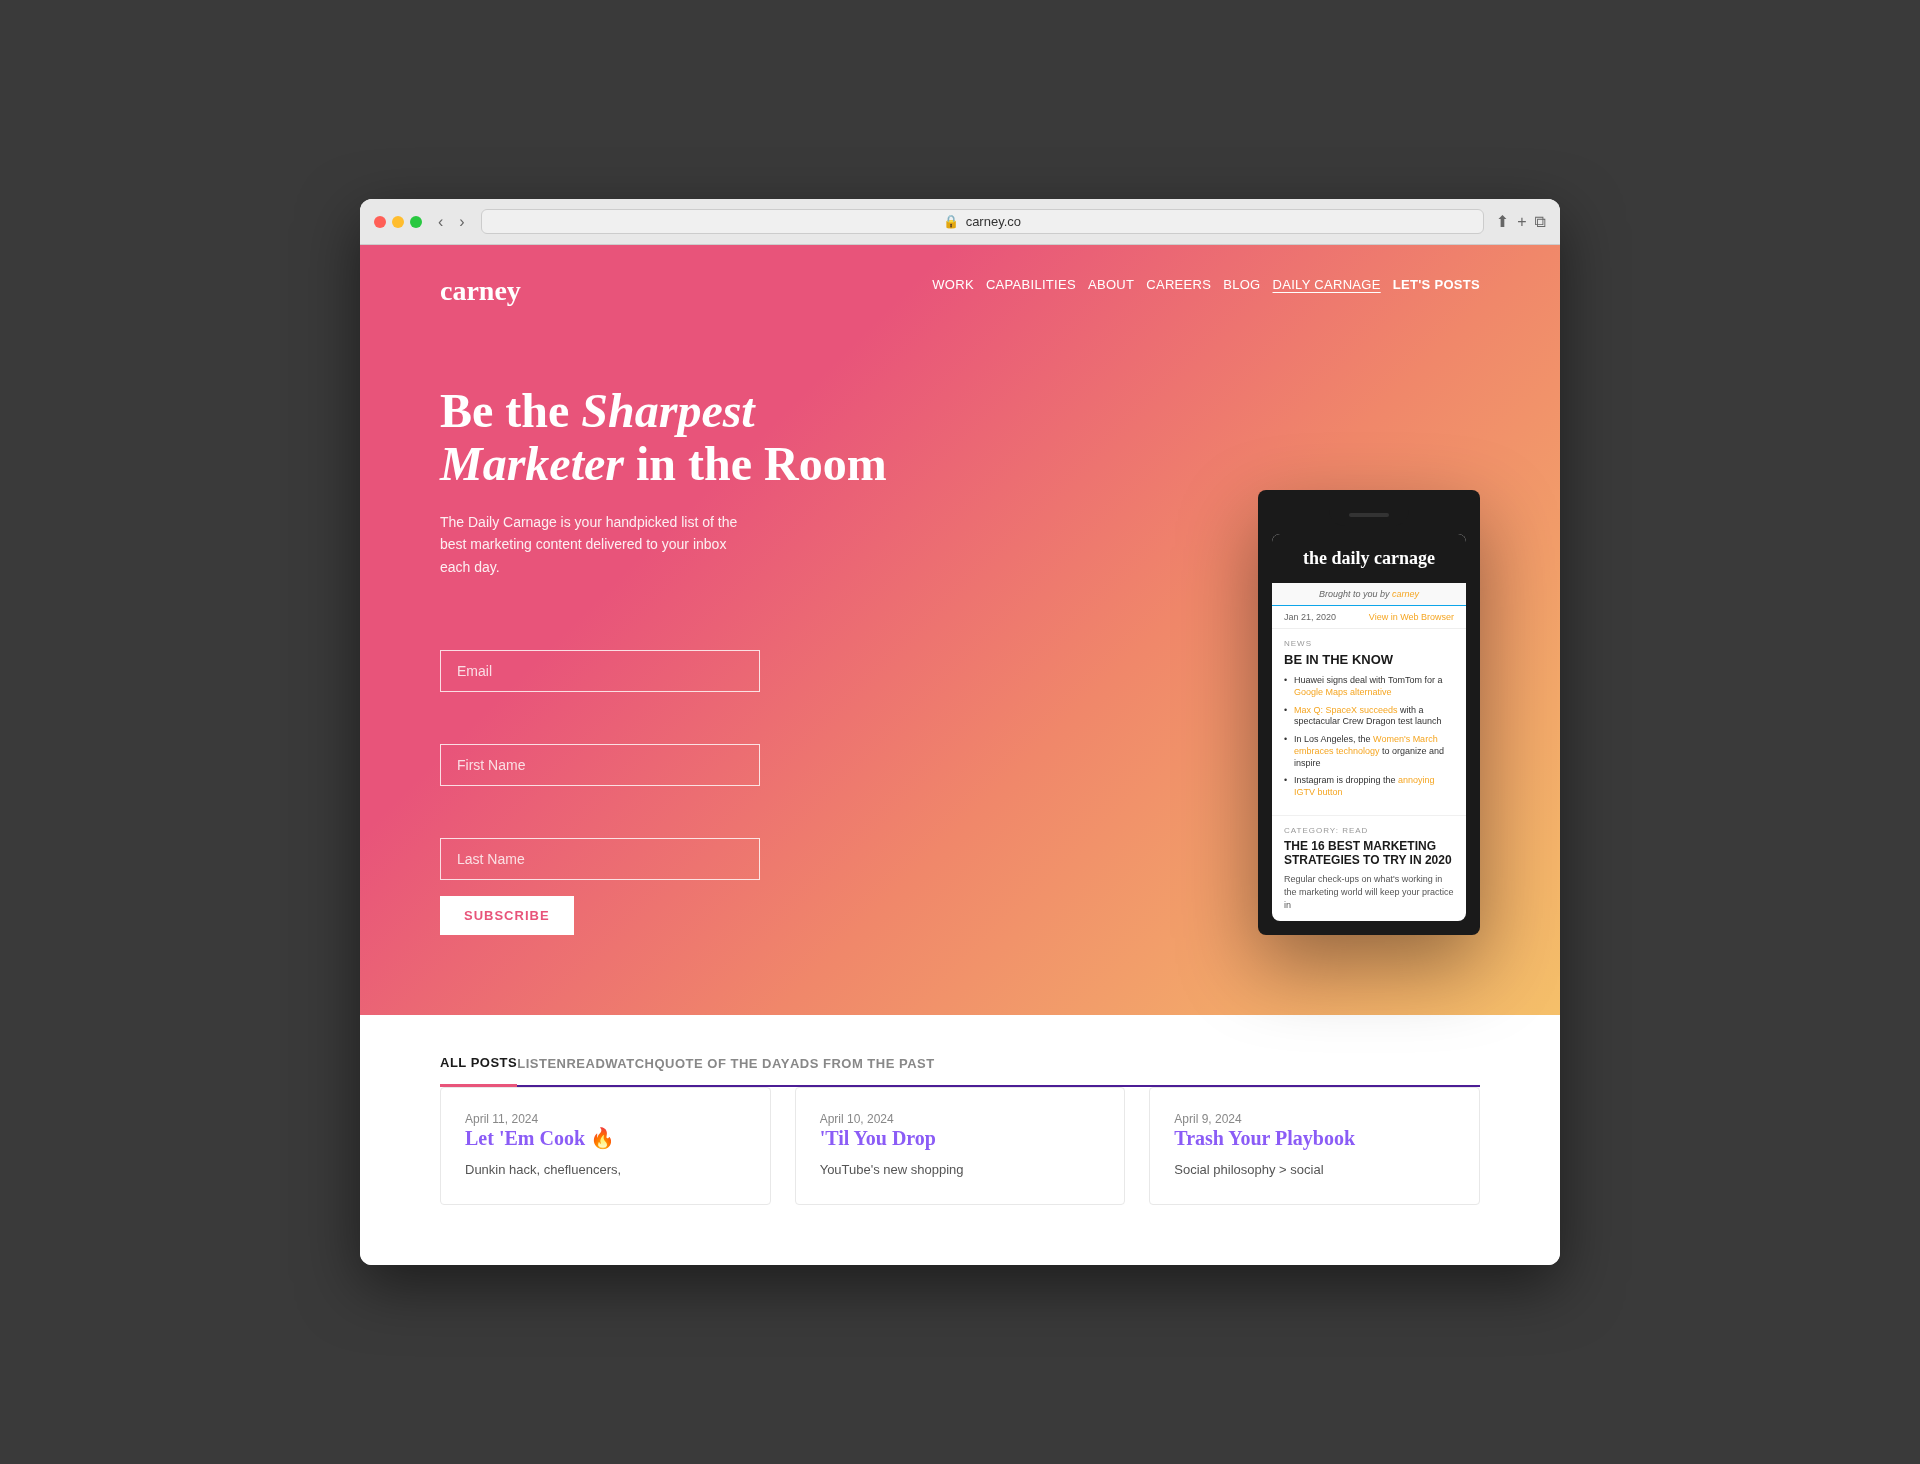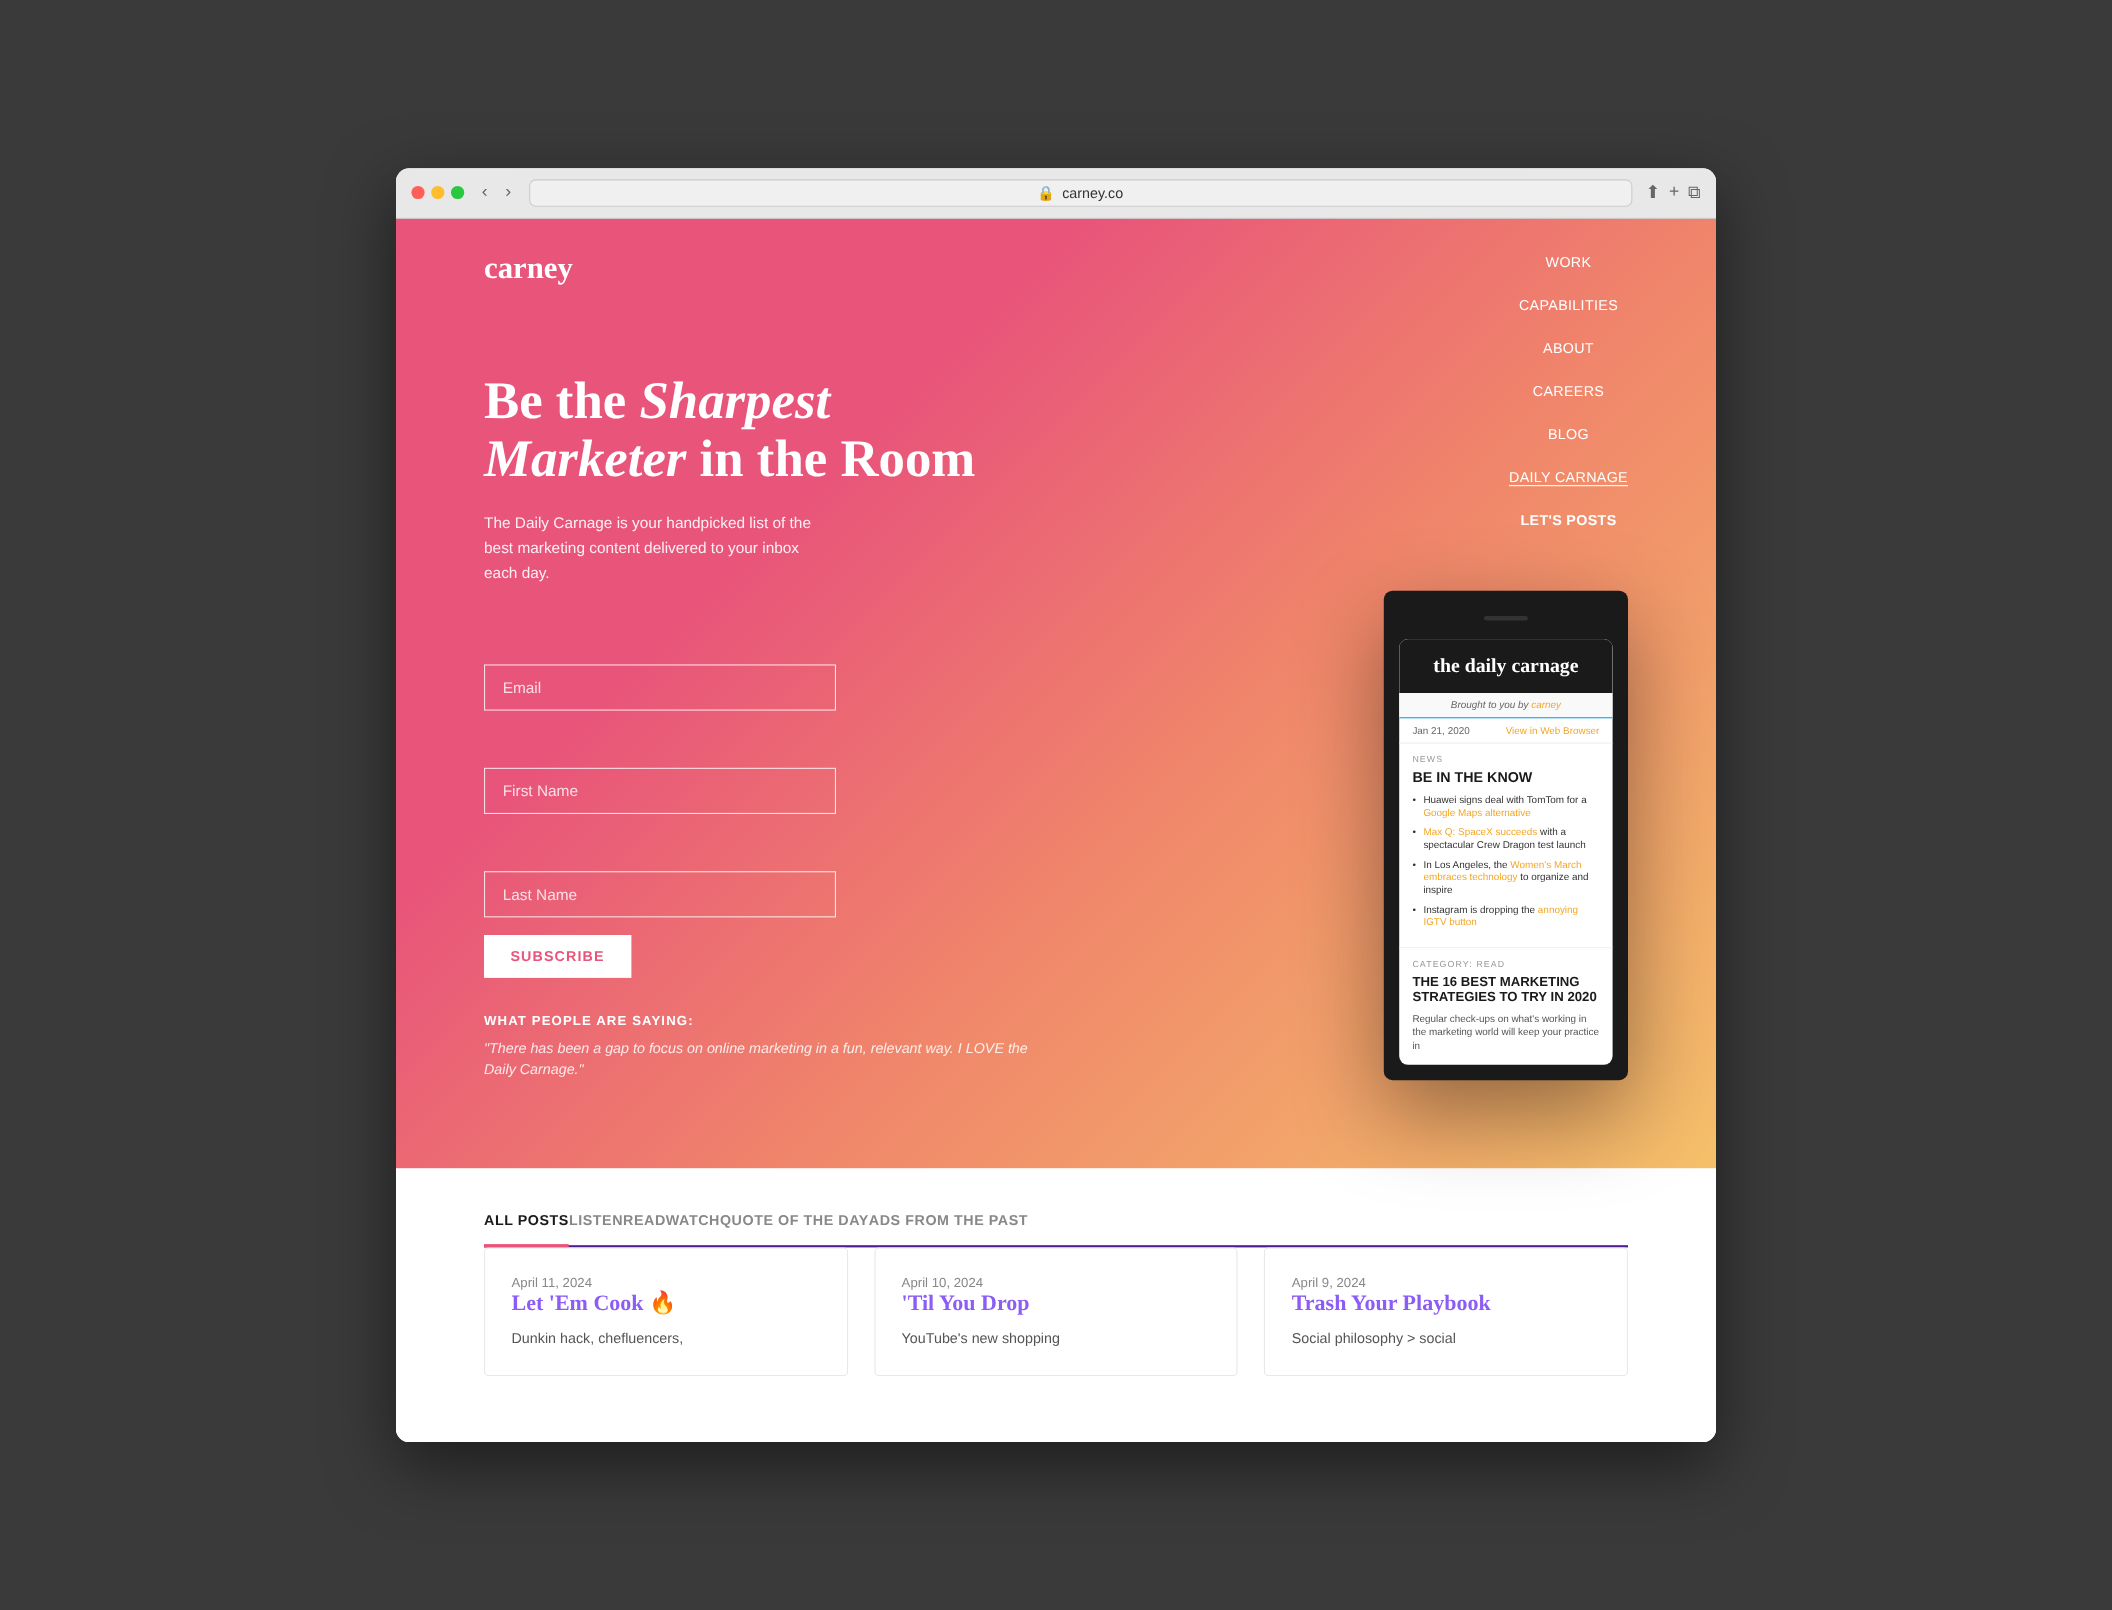--- a/index.html
+++ b/index.html
@@ -262,23 +262,22 @@
       color: #555;
       line-height: 1.4;
     }
 
     
     .site-nav {
       position: absolute;
       top: 32px;
       right: 80px;
       display: flex;
-      gap: 24px;
+      gap: 12px;
       align-items: center;
-      flex-direction: column;
     }
 
     .nav-link {
       color: white;
       text-decoration: none;
       font-size: 13px;
       font-weight: 500;
       letter-spacing: 0.3px;
     }
 
@@ -417,24 +416,20 @@
           </div>
           <div class="form-group">
             <input class="form-input" type="text" placeholder="First Name" style="">
           </div>
           <div class="form-group">
             <input class="form-input" type="text" placeholder="Last Name" style="">
           </div>
           <button class="subscribe-btn" type="submit">SUBSCRIBE</button>
         </form>
 
-        <div class="testimonial-section">
-          <div class="testimonial-label">WHAT PEOPLE ARE SAYING:</div>
-          <div class="testimonial-quote">"There has been a gap to focus on online marketing in a fun, relevant way. I LOVE the Daily Carnage."</div>
-        </div>
       </div>
 
       <div class="phone-mockup">
         <div class="phone-notch">
           <div class="phone-speaker"></div>
         </div>
         <div class="phone-screen">
           <div class="email-header">
             <div class="email-title">
               the <span>daily</span> carnage

